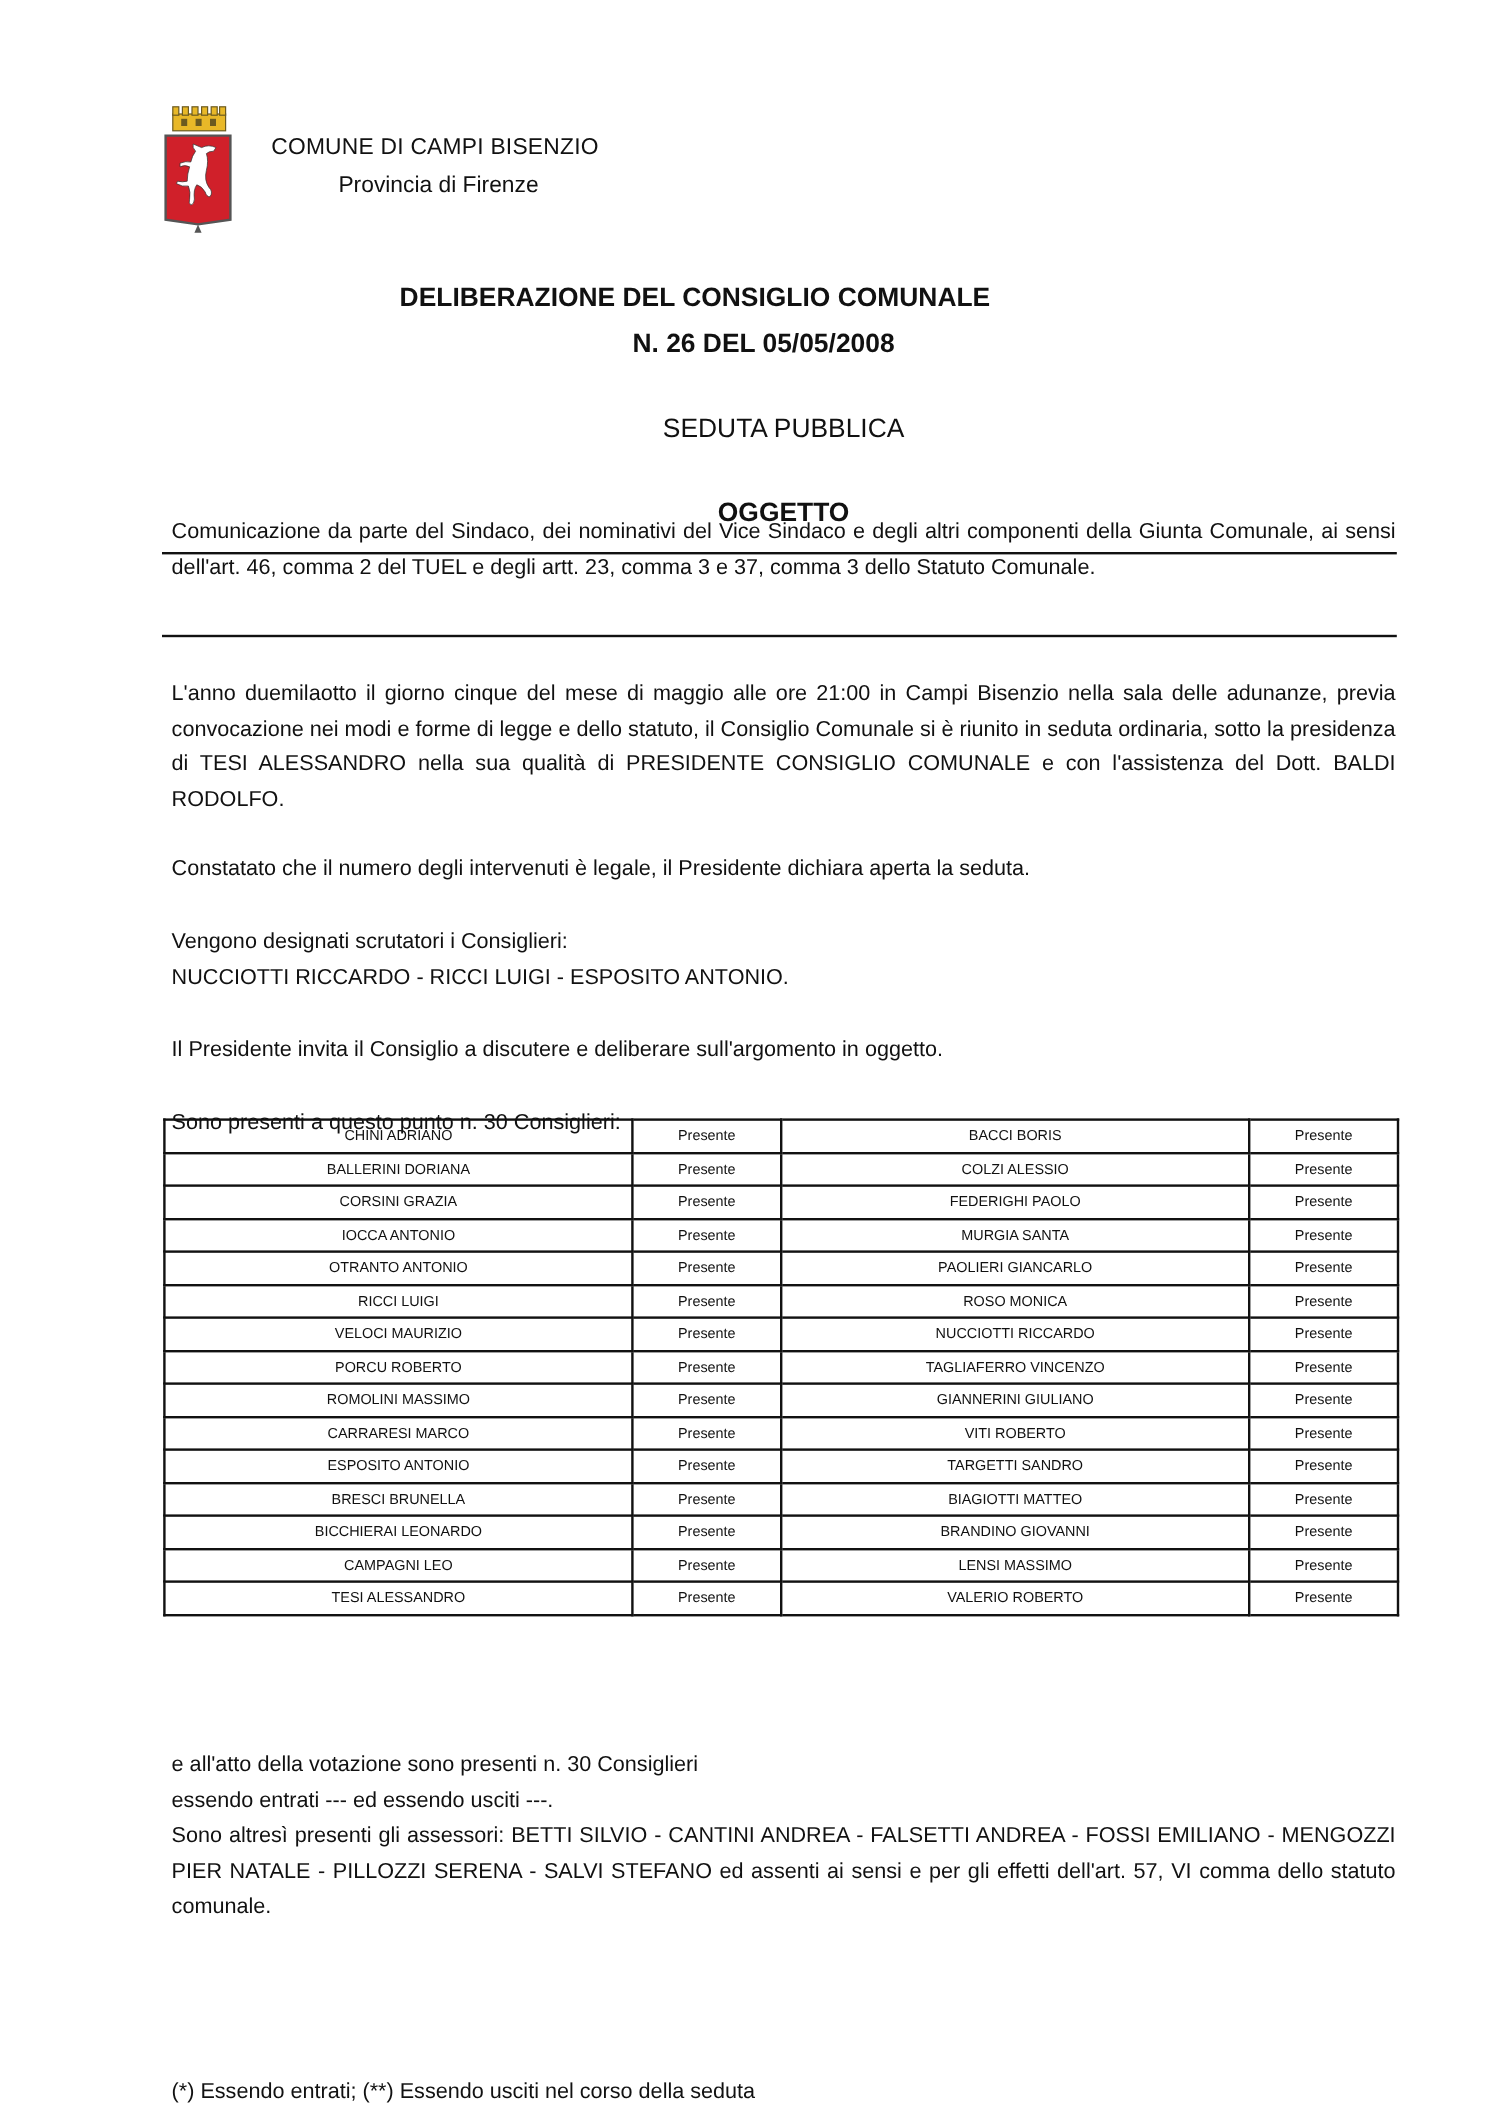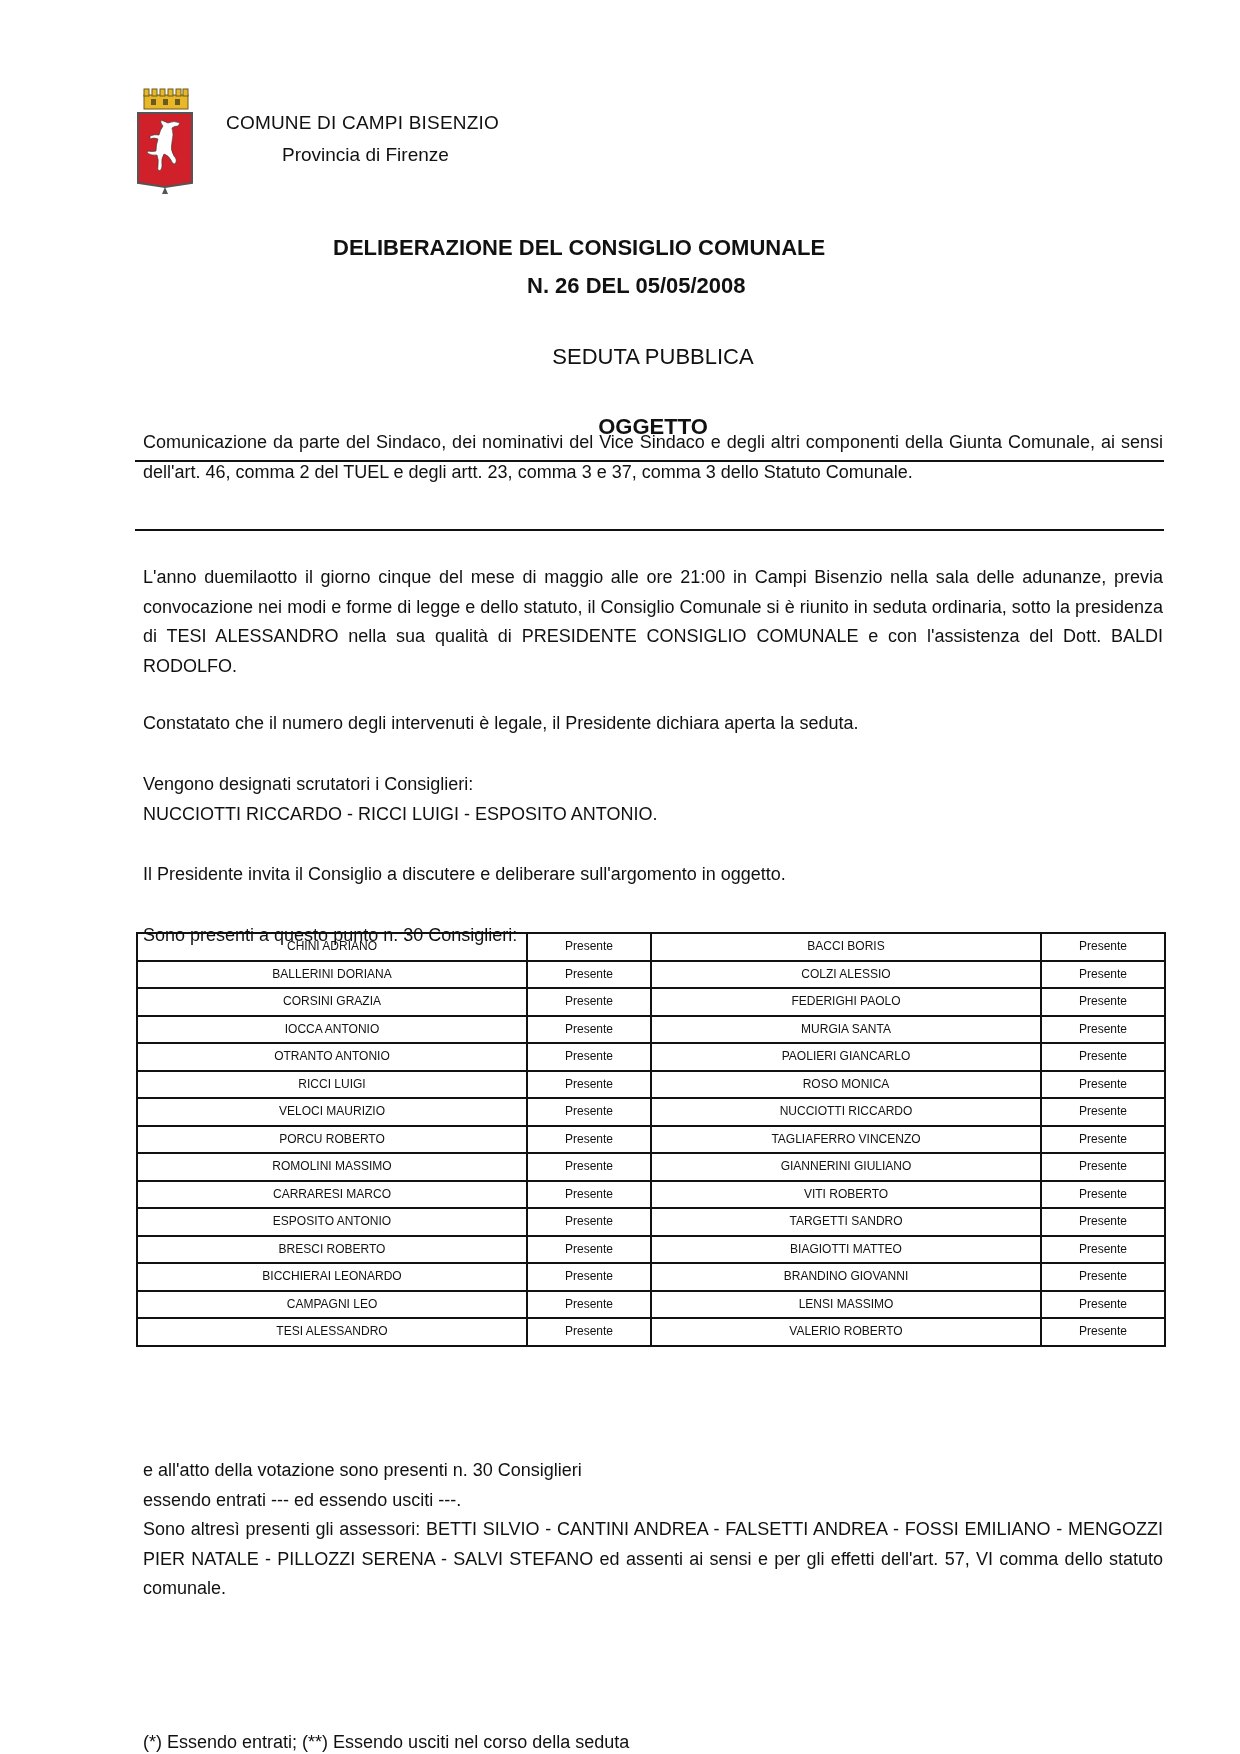--- a/index.html
+++ b/index.html
@@ -145,21 +145,21 @@
         <td>VITI ROBERTO</td>
         <td>Presente</td>
       </tr>
       <tr>
         <td>ESPOSITO ANTONIO</td>
         <td>Presente</td>
         <td>TARGETTI SANDRO</td>
         <td>Presente</td>
       </tr>
       <tr>
-        <td>BRESCI ROBERTO</td>
+        <td>BRESCI BRUNELLA</td>
         <td>Presente</td>
         <td>BIAGIOTTI MATTEO</td>
         <td>Presente</td>
       </tr>
       <tr>
         <td>BICCHIERAI LEONARDO</td>
         <td>Presente</td>
         <td>BRANDINO GIOVANNI</td>
         <td>Presente</td>
       </tr>

